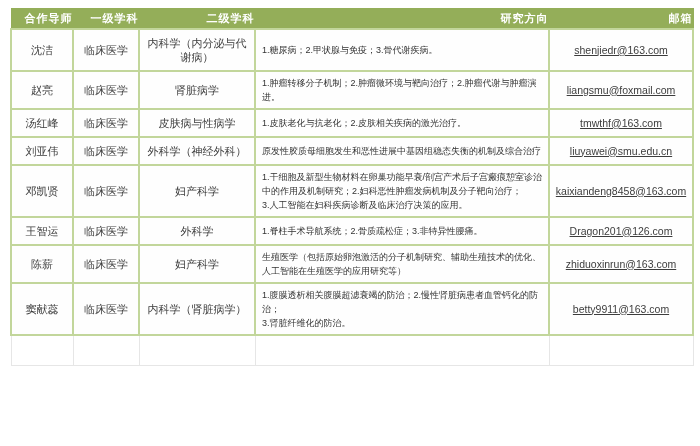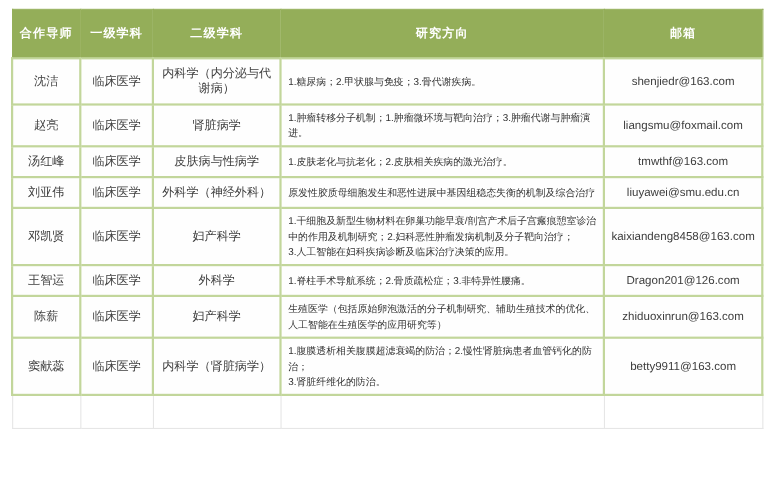--- a/index.html
+++ b/index.html
@@ -24,22 +24,22 @@
   col.c-d2   { width: 116px; }
   col.c-res  { width: 294px; }
   col.c-mail { width: 144px; }
 
   thead th {
     background: #94ae59;
     border: 1px solid #94ae59;
     color: #ffffff;
     font-size: 11px;
     font-weight: bold;
-    height: 44px;
-    text-align: center;
+    height: 20px;
+    text-align: right;
     vertical-align: middle;
     letter-spacing: 1px;
   }
   tbody td {
     background: #fefefe;
     border: 2px solid #c2d69b;
     color: #3d3d3d;
     font-size: 11px;
     text-align: center;
     vertical-align: middle;
@@ -51,20 +51,21 @@
     text-align: left;
     font-size: 9px;
     line-height: 14px;
     padding: 4px 6px;
     white-space: pre-line;
     color: #333333;
   }
   tbody td.email-cell {
     font-size: 10.5px;
     letter-spacing: 0;
+    text-decoration: underline;
   }
   tbody.empty-body td {
     border: 1px solid #e6e6e6;
     height: 31px;
     background: #ffffff;
   }
 </style>
 </head>
 <body>
 
@@ -91,21 +92,21 @@
           <td class="mentor-name-cell">沈洁</td>
           <td class="discipline1-cell">临床医学</td>
           <td class="discipline2-cell">内科学（内分泌与代谢病）</td>
           <td class="research-cell">1.糖尿病；2.甲状腺与免疫；3.骨代谢疾病。</td>
           <td class="email-cell">shenjiedr@163.com</td>
         </tr>
         <tr>
           <td class="mentor-name-cell">赵亮</td>
           <td class="discipline1-cell">临床医学</td>
           <td class="discipline2-cell">肾脏病学</td>
-          <td class="research-cell">1.肿瘤转移分子机制；1.肿瘤微环境与靶向治疗；3.肿瘤代谢与肿瘤演进。</td>
+          <td class="research-cell">1.肿瘤转移分子机制；2.肿瘤微环境与靶向治疗；2.肿瘤代谢与肿瘤演进。</td>
           <td class="email-cell">liangsmu@foxmail.com</td>
         </tr>
         <tr>
           <td class="mentor-name-cell">汤红峰</td>
           <td class="discipline1-cell">临床医学</td>
           <td class="discipline2-cell">皮肤病与性病学</td>
           <td class="research-cell">1.皮肤老化与抗老化；2.皮肤相关疾病的激光治疗。</td>
           <td class="email-cell">tmwthf@163.com</td>
         </tr>
         <tr>

